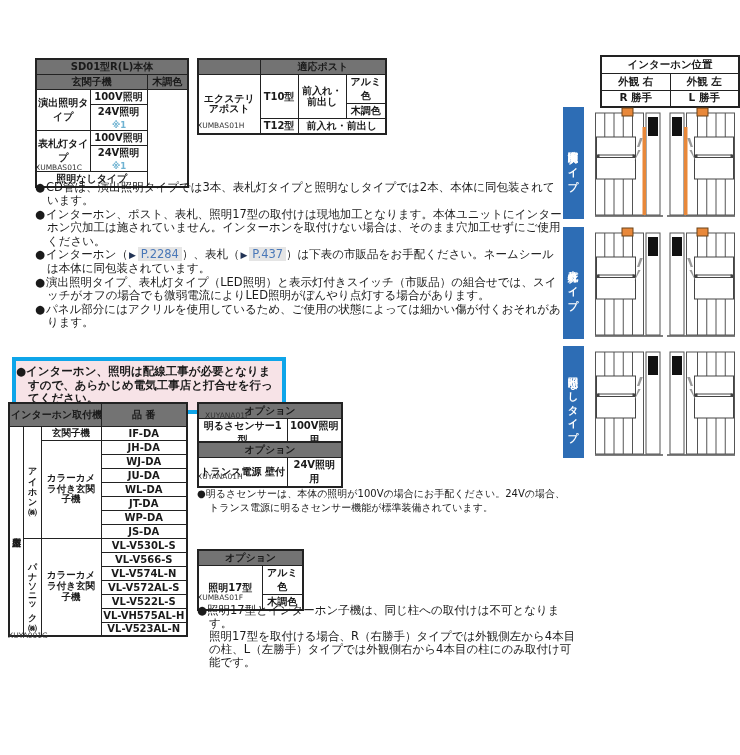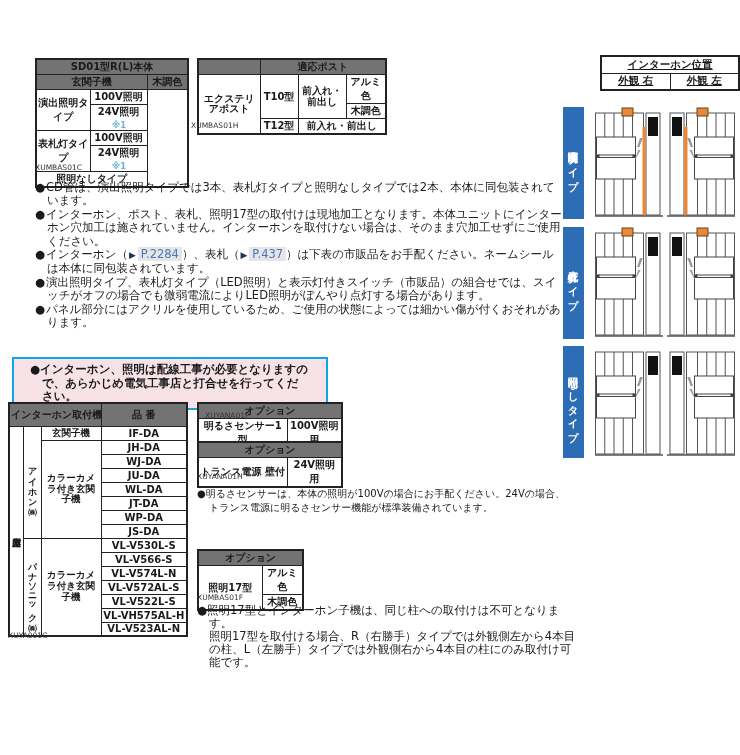--- a/index.html
+++ b/index.html
@@ -10,21 +10,21 @@
   .tbl th, .tbl td { border:1px solid #222; text-align:center; vertical-align:middle; font-weight:bold; padding:0 1px; }
   .tbl th { background:#737373; }
   
   #tbl-sd01 { left:35px; top:58px; width:152px; font-size:10px; }
   #tbl-sd01 th, #tbl-sd01 td { height:14px; }
   
   #tbl-post { left:197px; top:58px; width:188px; font-size:10px; }
   #tbl-post th, #tbl-post td { height:14px; }
   #tbl-post .fh { line-height:1.05; }
   
-  #tbl-pos { left:600px; top:55px; width:138px; font-size:10.5px;text-decoration:underline; }
+  #tbl-pos { left:600px; top:55px; width:138px; font-size:10.5px; }
   #tbl-pos th, #tbl-pos td { height:17px; background:#fff; }
   #tbl-pos td { font-weight:bold; }
   
   #tbl-intercom { left:8px; top:402px; width:178px; font-size:10px; }
   #tbl-intercom th { height:23px; font-size:10px; white-space:nowrap; overflow:hidden; }
   #tbl-intercom td { height:14px; }
   .vcell { writing-mode:vertical-rl; text-orientation:upright; font-size:9px; letter-spacing:0; padding:2px 0; }
   .group-cell { font-size:9.5px; line-height:1.15; }
   .part-cell { font-size:10px; }
   
@@ -39,21 +39,21 @@
   
   #notes-top { position:absolute; left:35px; top:181px; width:527px; font-size:11.5px; line-height:13.4px; }
   .note { }
   .note.bullet { padding-left:12px; text-indent:-12px; }
   .note.ref { padding-left:24px; text-indent:-24px; }
   .refmark { color:#6fb3d2; font-weight:bold; margin-right:3px; }
   .refmark-sm { color:#6fb3d2; font-size:8.5px; margin-left:1px; }
   .bmark { margin-right:1px; }
   .arrow { color:#223355; font-size:9px; margin:0 2px 0 1px; }
   .plink { background:#e5e5e5; color:#4a78b8; padding:0 3px; }
-  #warning-box { position:absolute; left:12px; top:357px; width:316px; background:#f7e3e7; border:2px solid #0ea5e9; padding:4px 16px; font-size:11.5px; line-height:13.5px; font-weight:bold; }
+  #warning-box { position:absolute; left:12px; top:357px; width:274px; background:#f7e3e7; border:4px solid #0ea5e9; padding:4px 0; font-size:11.5px; line-height:13.5px; font-weight:bold; }
   #warning-box .inner { padding-left:12px; text-indent:-12px; }
   #note-sensor { position:absolute; left:197px; top:487px; width:368px; font-size:10px; line-height:13.5px; padding-left:12px; text-indent:-12px; }
   #notes-bottom { position:absolute; left:197px; top:604px; width:380px; font-size:11.5px; line-height:13px; }
   #notes-bottom .bullet { padding-left:12px; text-indent:-12px; }
   #notes-bottom .plain { padding-left:12px; }
   
   .ill-section { position:absolute; left:563px; display:flex; gap:11px; height:112px; }
   .ill-label { width:21px; height:112px; color:#fff; writing-mode:vertical-rl; text-orientation:upright; display:flex; align-items:center; justify-content:center; font-size:10.5px; font-weight:bold; letter-spacing:1px; }
   .empty-cell { background:#fff; }
 </style>
@@ -116,34 +116,38 @@
   </tr>
   <tr>
         <td>木調色</td>
       </tr>
   <tr>
     <td>T12型</td>
     <td colspan="2">前入れ・前出し</td>
   </tr>
 </tbody>
   </table>
-<div class="caption" style="left:191px; top:121px;">XUMBAS01H</div>
+<div class="caption" style="left:197px; top:121px;">XUMBAS01H</div>
 
 <table class="tbl" id="tbl-pos">
   <colgroup>
       <col style="width:69px">
       <col style="width:69px">
     </colgroup>
   <tbody>
       <tr>
         <th colspan="2">インターホン位置</th>
       </tr>
   <tr>
     <td>外観 右</td>
     <td>外観 左</td>
+  </tr>
+  <tr>
+    <td>R 勝手</td>
+    <td>L 勝手</td>
   </tr>
 </tbody>
   </table>
 
 <div id="illustrations">
     <div class="ill-section" style="top: 107px;">
       <div class="ill-label" style="background: rgb(45, 109, 181);">演出照明タイプ</div>
       <svg width="140" height="112" viewBox="0 0 140 112">
         <g>
           <g>

